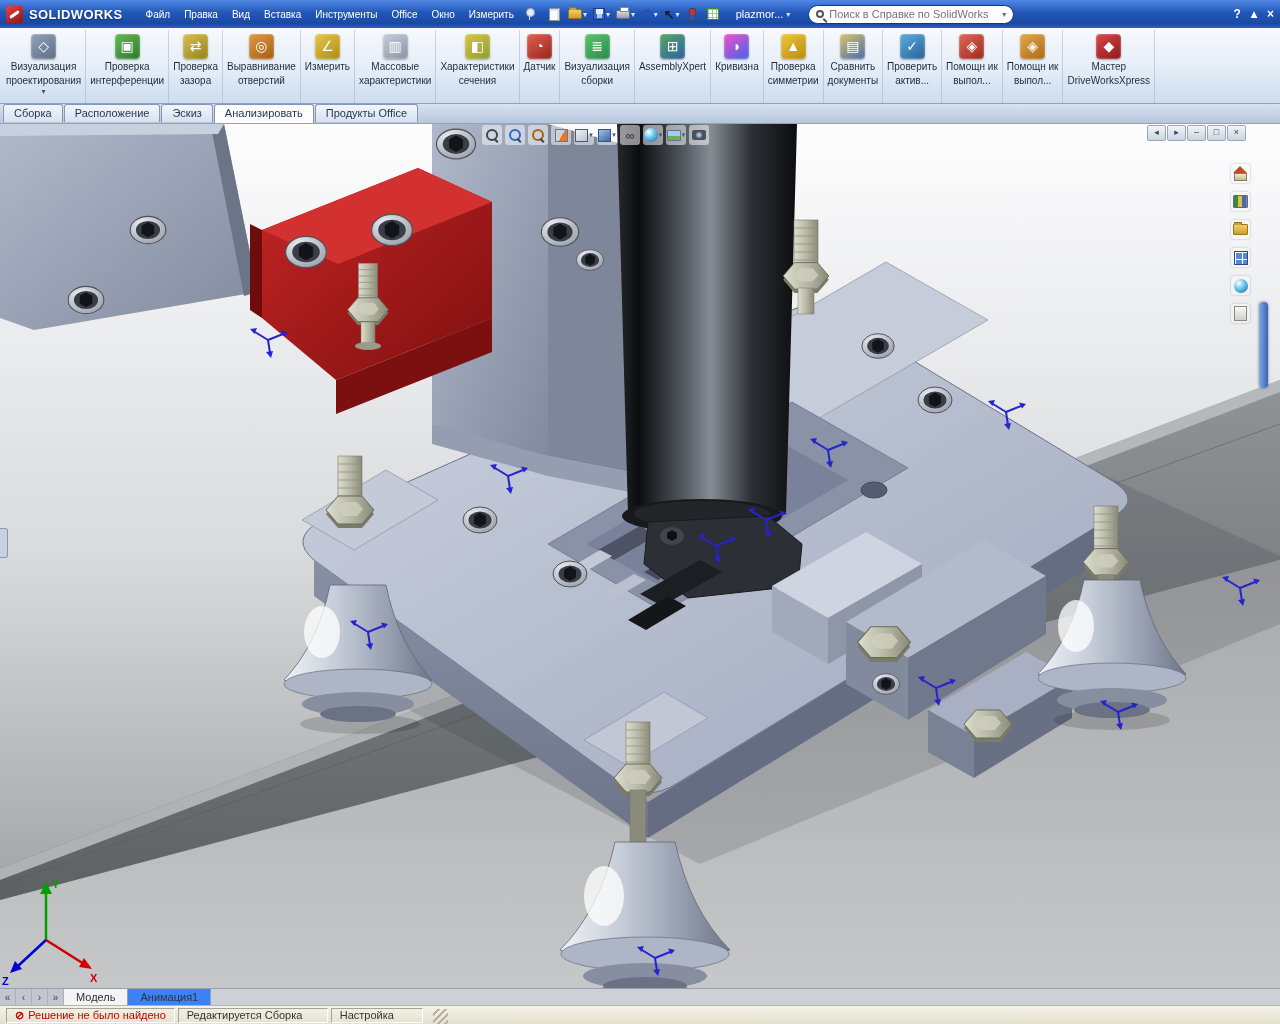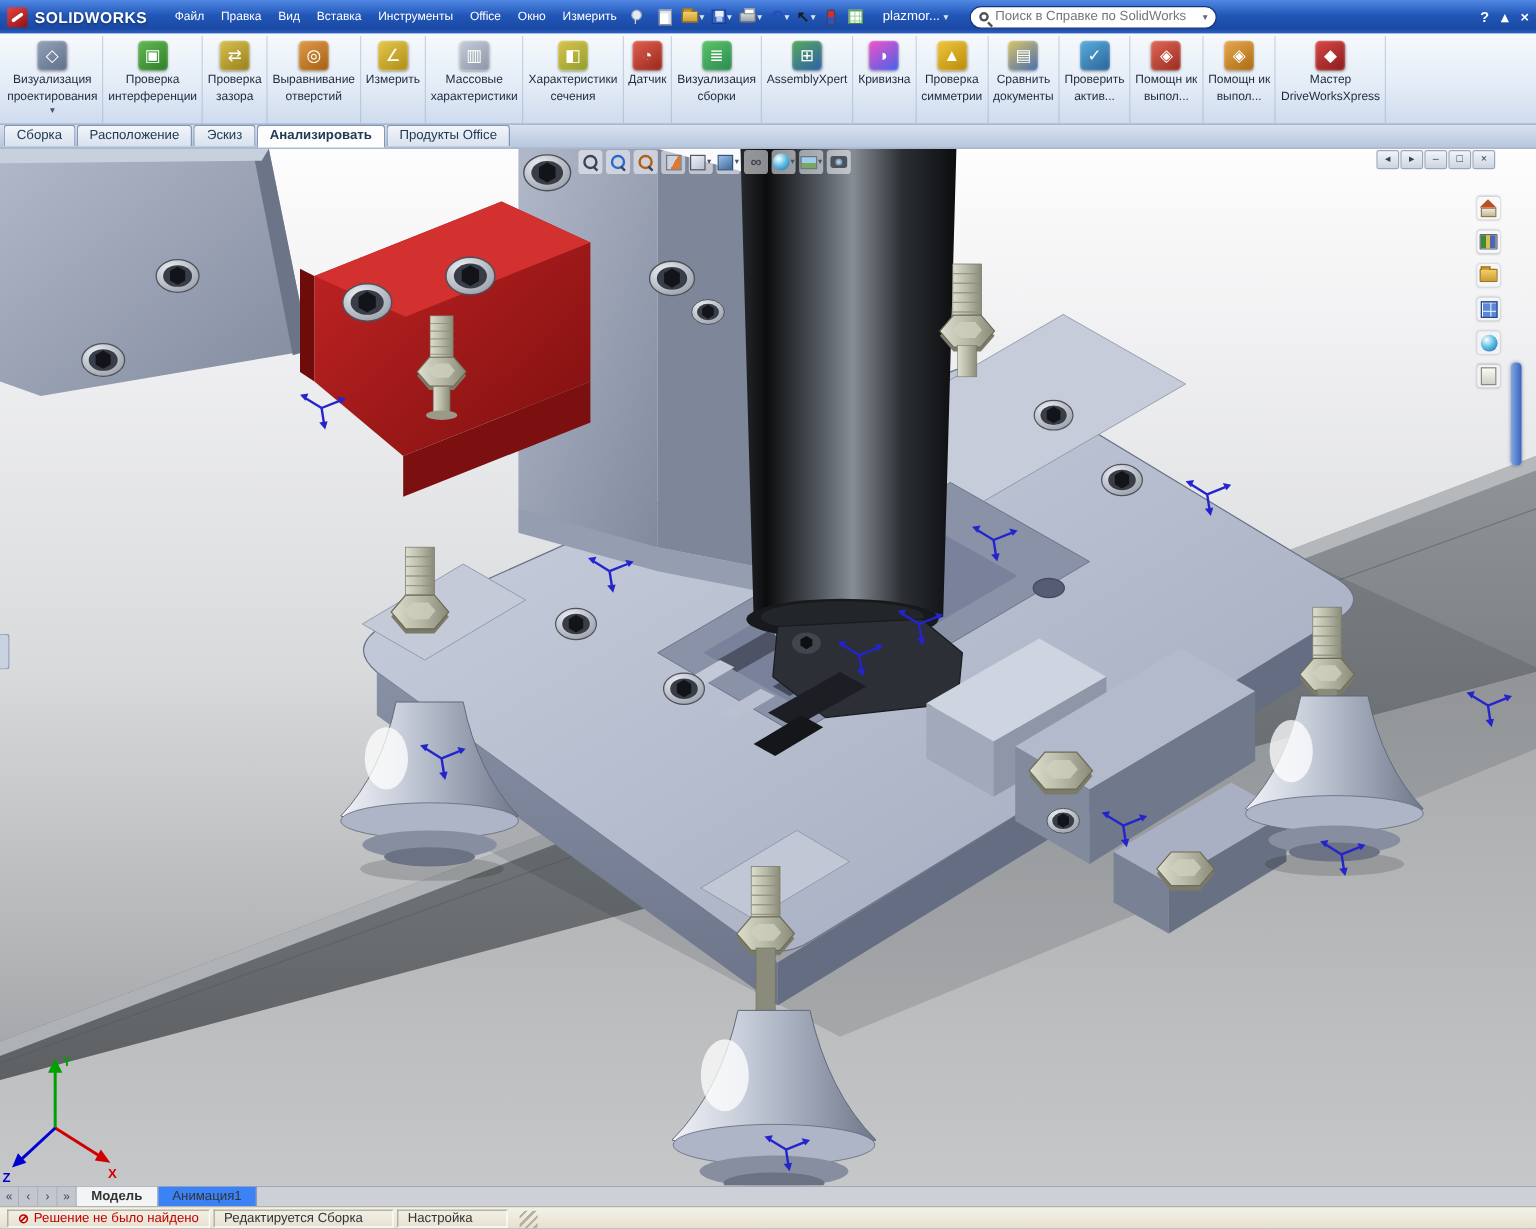--- a/index.html
+++ b/index.html
@@ -38,21 +38,21 @@
     border-right:1px solid rgba(150,168,195,.45);white-space:nowrap}
   .ricon{width:25px;height:25px;border-radius:4px;color:#fff;font-size:14px;line-height:25px;text-align:center;flex:none;
     box-shadow:inset 0 0 2px rgba(255,255,255,.65),0 1px 2px rgba(0,0,0,.3)}
   .rlabel{font-size:10px;line-height:11.5px;color:#1e2a3c;text-align:center}
   .ribbon .dd{font-size:8px;color:#40557a;line-height:8px}
 
   
   .tabrow{flex:0 0 20px;background:linear-gradient(180deg,#d9e2ef,#b7c6dc);display:flex;align-items:flex-start;padding-left:3px;border-bottom:1px solid #8fa3c0}
   .ctab{font-size:11px;color:#223a55;padding:2px 10px 3px;margin-right:1px;border:1px solid #8398b8;border-bottom:none;
     border-radius:3px 3px 0 0;background:linear-gradient(#f2f6fa,#d8e1ee)}
-  .ctab.active{background:#fdfdfe;font-weight:bold;padding-bottom:4px}
+  .ctab.active{background:#fdfdfe;font-weight:normal;padding-bottom:4px}
 
   
   .viewport{flex:1 1 auto;position:relative;overflow:hidden;background:#dcdee1}
   svg.scene{position:absolute;inset:0;width:100%;height:100%;display:block}
   .hud{position:absolute;top:1px;left:482px;display:flex;align-items:center;gap:3px}
   .hud-btn{height:20px;min-width:20px;display:flex;align-items:center;justify-content:center;gap:1px;border-radius:3px;
     background:rgba(245,248,252,.55)}
   .hud .dd{font-size:7px;color:#456}
   .vp-controls{position:absolute;top:1px;right:34px;display:flex;gap:1px}
   .vp-btn{width:19px;height:16px;background:linear-gradient(#f2f5f9,#ccd5e1);border:1px solid #9aa8bc;border-radius:2px;
@@ -98,21 +98,21 @@
     background:linear-gradient(90deg,#3a8a3a 0 4px,#d8c04a 4px 8px,#4a6ab0 8px 12px,#889 12px)}
   .ic-palette{width:14px;height:14px;border:1px solid #2a4a88;background-color:#5a88d8;
     background-image:linear-gradient(#fff 1px,transparent 1px),linear-gradient(90deg,#fff 1px,transparent 1px);background-size:7px 7px}
   .ic-properties{width:13px;height:15px;background:linear-gradient(#fafaf6,#d0d0c8);border:1px solid #8a8a80}
 
   
   .modeltabs{flex:0 0 17px;background:#cdd1d7;border-top:1px solid #9aa0aa;display:flex;align-items:stretch;font-size:11px}
   .mt-nav{width:16px;display:flex;align-items:center;justify-content:center;font-size:10px;color:#445;
     background:#c2c6ce;border-right:1px solid #aab0b8}
   .mtab{padding:0 12px;display:flex;align-items:center;background:#3b82f6;border-right:1px solid #9aa0aa;color:#333}
-  .mtab.active{background:#f3f4f6;font-weight:bold}
+  .mtab.active{background:#f3f4f6;font-weight:normal}
   .mt-fill{flex:1}
 
   
   .statusbar{flex:0 0 19px;background:linear-gradient(#f4f2e8,#e5e1d1);border-top:1px solid #b8b4a4;
     display:flex;align-items:center;font-size:11px;color:#333;padding-left:6px}
   .sb-app{flex:1}
   .sb-box{height:15px;display:flex;align-items:center;gap:4px;padding:0 8px;margin-right:3px;
     border:1px solid;border-color:#a8a494 #fff #fff #a8a494;white-space:nowrap}
   .sb-warning{color:#c40000;min-width:158px}
   .warn-icon{color:#c40000;font-weight:bold}

